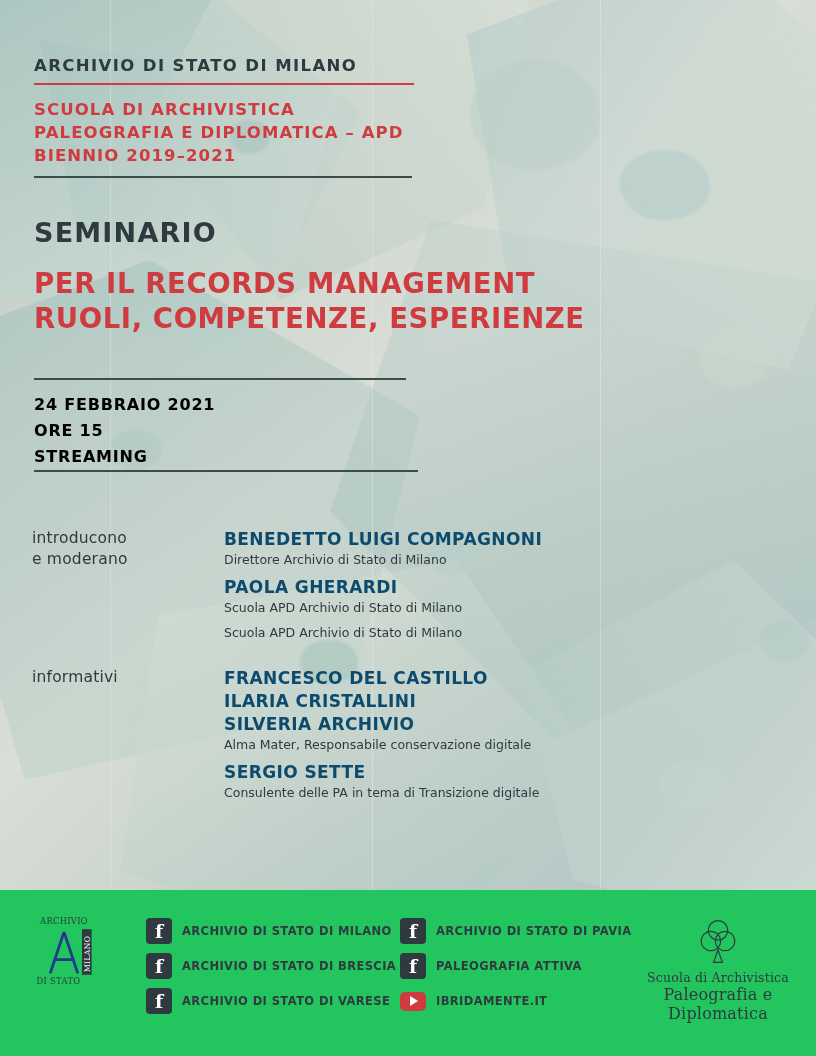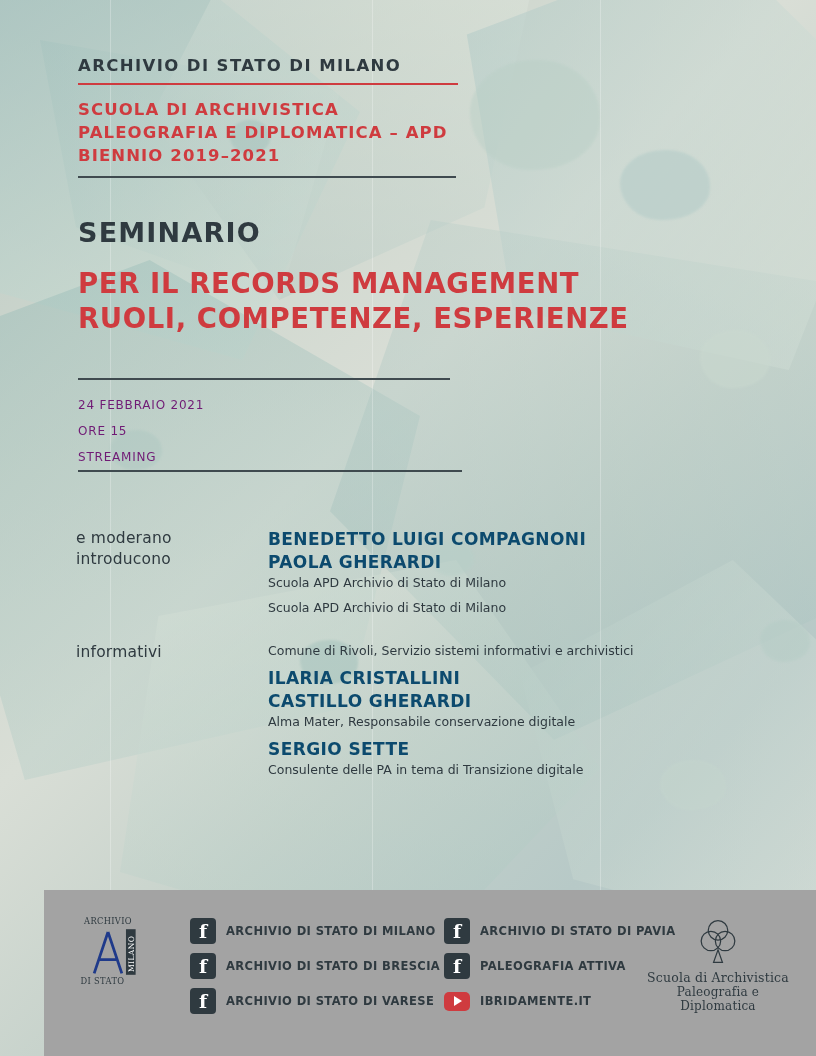--- a/index.html
+++ b/index.html
@@ -61,21 +61,21 @@
   .b5 { left:430px; top:540px; width:44px; height:36px; background:#b7cfc8; opacity:.5; }
   .b6 { left:110px; top:430px; width:52px; height:40px; background:#aac6c0; opacity:.4; }
   .b7 { left:660px; top:760px; width:66px; height:50px; background:#c5d6cd; opacity:.45; }
   .b8 { left:230px; top:120px; width:40px; height:34px; background:#9cbdb8; opacity:.4; }
   .b9 { left:760px; top:620px; width:50px; height:42px; background:#b2cbc4; opacity:.4; }
   .vstripe {
     position:absolute; top:0; bottom:0; width:1px; background:rgba(255,255,255,.25);
   }
 
   
-  .content { position: absolute; inset: 0; margin-left: 44px; }
+  .content { position: absolute; inset: 0; }
 
   
   .hdr { position:absolute; left:34px; top:56px; width:420px; }
   .hdr-title {
     font-size: 16.5px; font-weight: 700; letter-spacing: 1.4px;
     color: #2f3a40; white-space: nowrap;
   }
   .hdr-rule { margin-top: 8px; width: 380px; height:2px; background:#cf3b3f; }
 
   .school { position:absolute; left:34px; top:98px; width:430px; }
@@ -94,21 +94,21 @@
     position:absolute; left:34px; top:266px; width: 640px;
   }
   .titolo div {
     font-size: 27.5px; font-weight: 700; letter-spacing: .6px;
     color:#cf3b3f; line-height: 35px; white-space: nowrap;
   }
   .titolo-rule { position:absolute; left:34px; top:378px; width:372px; height:2px; background:#3f4a4f; }
 
   
   .when { position:absolute; left:34px; top:392px; }
-  .when .l1 { font-size:12px; font-weight:400; letter-spacing:.8px; color:#701a75; line-height:26px; }
+  .when .l1 { font-size:16px; font-weight:700; letter-spacing:.8px; color:#000000; line-height:26px; }
   .when-rule { position:absolute; left:34px; top:470px; width:384px; height:2px; background:#3f4a4f; }
 
   
   .people { position:absolute; left:32px; top:528px; width:700px; }
   .grp { display:flex; margin-bottom: 26px; }
   .grp-label {
     width: 192px; flex: 0 0 192px;
     font-size: 15.5px; color:#2f3a40; line-height: 21px; letter-spacing:.2px;
   }
   .grp-list { flex: 1; }
@@ -116,21 +116,21 @@
     font-size: 17px; font-weight: 700; letter-spacing:.4px;
     color: #0c4a6e; line-height: 22px; margin-bottom: 1px;
   }
   .p-role {
     font-size: 12.5px; color:#2f3a40; line-height: 17px; margin-bottom: 8px;
   }
   .p-role:last-child { margin-bottom: 0; }
 
   
   .footer {
-    position:absolute; left:0; right:0; bottom:0; height:166px; background:#a3a3a3;
+    position:absolute; left:0; right:0; bottom:0; height:166px; background:#22c55e;
   }
   .logo-asmi { position:absolute; left:22px; top:24px; width:84px; height:76px; }
   .fb-cols { position:absolute; left:146px; top:24px; width:560px; }
   .fb-row { display:flex; align-items:center; height:34px; margin-bottom: 1px; }
   .fb-item { display:flex; align-items:center; }
   .fb-col-1 { width: 254px; flex:0 0 254px; }
   .fb-icon {
     width: 26px; height: 26px; border-radius: 4px; background:#2f3a40;
     color:#fff; display:flex; align-items:center; justify-content:center;
     font-family:"DejaVu Serif", serif; font-weight:700; font-size:19px; line-height:1;
@@ -148,21 +148,21 @@
   }
   .fb-label {
     font-size: 11.5px; font-weight:700; letter-spacing:.4px; color:#2f3a40;
   }
   .logo-apd { position:absolute; right:18px; top:26px; width:160px; text-align:center; }
   .apd-text1 {
     font-family:"DejaVu Serif", serif; font-size:12.5px; color:#2f3a40; letter-spacing:.2px;
     line-height: 15px;
   }
   .apd-text2 {
-    font-family:"DejaVu Serif", serif; font-size:12px; color:#2f3a40; letter-spacing:.2px;
+    font-family:"DejaVu Serif", serif; font-size:16px; color:#2f3a40; letter-spacing:.2px;
   }
 </style>
 </head>
 <body>
 
 <div id="poster">
 
   <div class="bg-base"></div>
   <div class="bg-poly p1"></div>
   <div class="bg-poly p2"></div>
@@ -211,39 +211,40 @@
       <div class="l1">24 FEBBRAIO 2021</div>
       <div class="l1">ORE 15</div>
       <div class="l1">STREAMING</div>
     </div>
     <div class="when-rule"></div>
 
     <div class="people">
 
       <div class="grp">
         <div class="grp-label">
+          <div>introducono</div>
           <div>e moderano</div>
-          <div>introducono</div>
         </div>
         <div class="grp-list">
           <div class="p-name">BENEDETTO LUIGI COMPAGNONI</div>
+          <div class="p-role">Direttore Archivio di Stato di Milano</div>
           <div class="p-name">PAOLA GHERARDI</div>
           <div class="p-role">Scuola APD Archivio di Stato di Milano</div>
           <div class="p-role">Scuola APD Archivio di Stato di Milano</div>
         </div>
       </div>
 
       <div class="grp">
         <div class="grp-label">
           <div>informativi</div>
         </div>
         <div class="grp-list">
-          <div class="p-role">Comune di Rivoli, Servizio sistemi informativi e archivistici</div>
+          <div class="p-name">FRANCESCO DEL CASTILLO</div>
           <div class="p-name">ILARIA CRISTALLINI</div>
-          <div class="p-name">CASTILLO GHERARDI</div>
+          <div class="p-name">SILVERIA ARCHIVIO</div>
           <div class="p-role">Alma Mater, Responsabile conservazione digitale</div>
           <div class="p-name">SERGIO SETTE</div>
           <div class="p-role">Consulente delle PA in tema di Transizione digitale</div>
         </div>
       </div>
 
     </div>
 
     <div class="footer">
 

